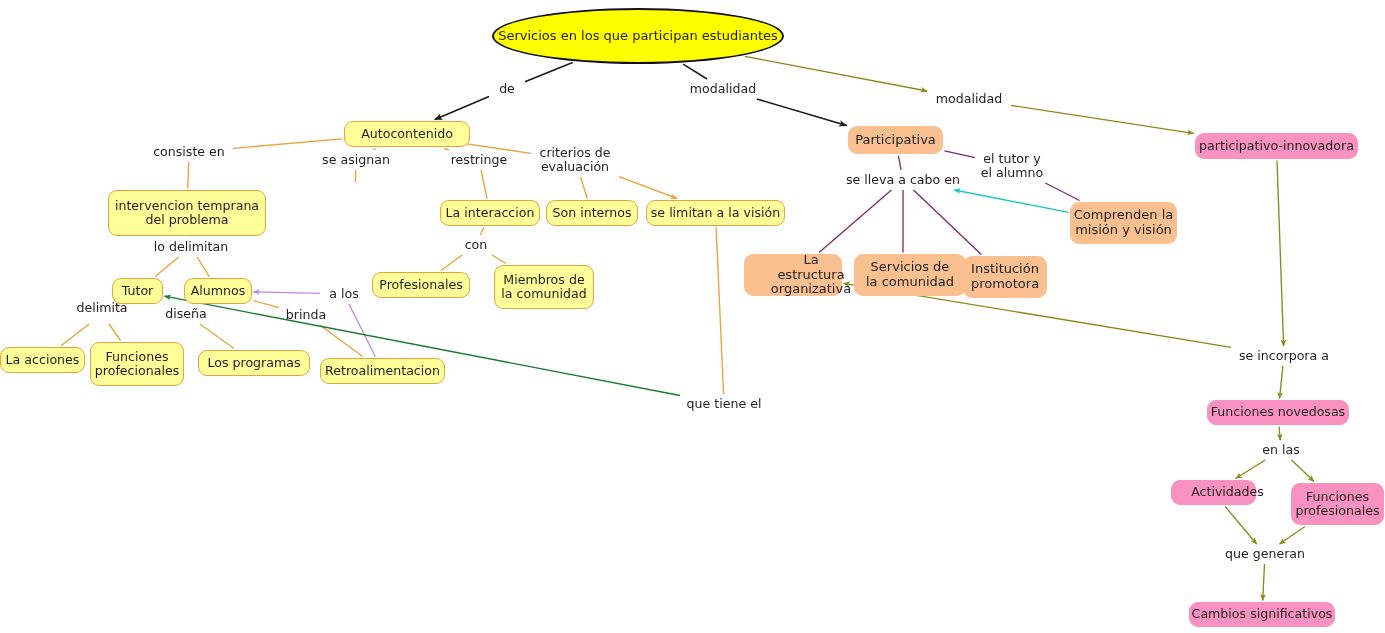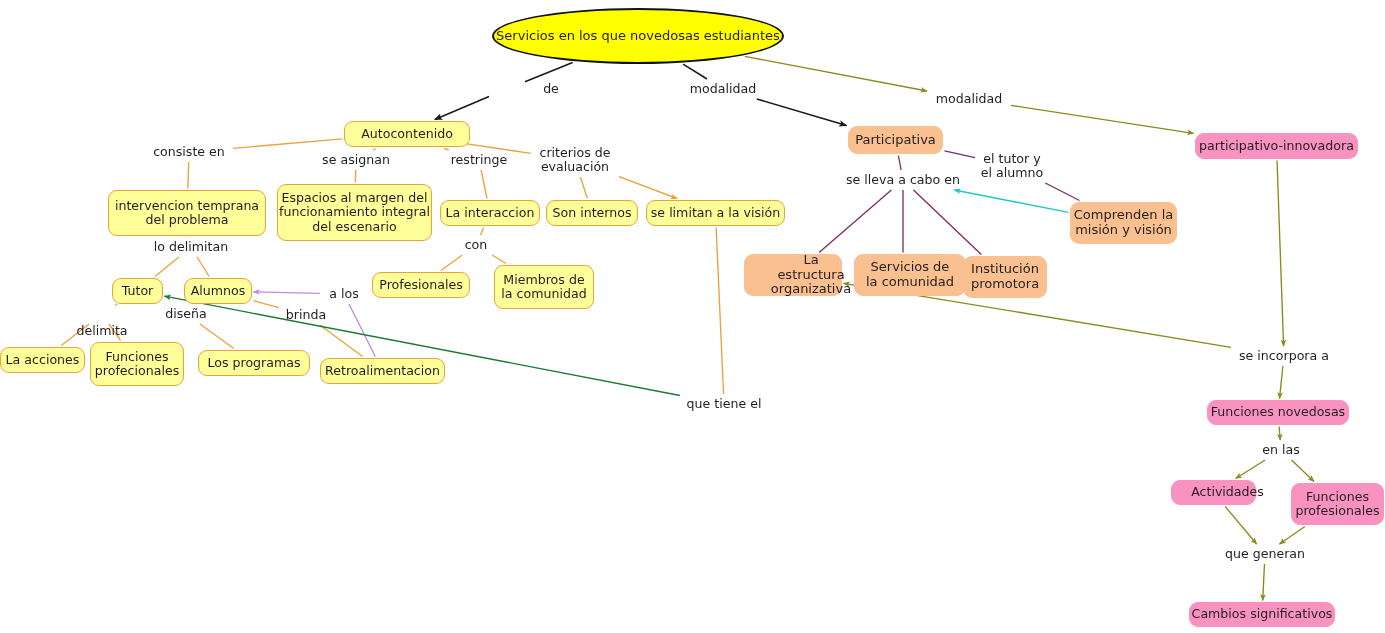--- a/index.html
+++ b/index.html
@@ -142,27 +142,24 @@
       <line x1="1277.0" y1="160.5" x2="1283.6" y2="346.0" stroke="#8a8a1c" stroke-width="1.35" stroke-linecap="butt" marker-end="url(#ah-edge_olive)"></line>
       <line x1="1282.9" y1="366.0" x2="1279.5" y2="398.5" stroke="#8a8a1c" stroke-width="1.35" stroke-linecap="butt" marker-end="url(#ah-edge_olive)"></line>
       <line x1="1231.0" y1="347.3" x2="843.5" y2="283.3" stroke="#8a8a1c" stroke-width="1.35" stroke-linecap="butt" marker-end="url(#ah-edge_olive)"></line>
       <line x1="1279.1" y1="426.5" x2="1280.2" y2="440.0" stroke="#8a8a1c" stroke-width="1.35" stroke-linecap="butt" marker-end="url(#ah-edge_olive)"></line>
       <line x1="1265.1" y1="460.0" x2="1235.7" y2="478.5" stroke="#8a8a1c" stroke-width="1.35" stroke-linecap="butt" marker-end="url(#ah-edge_olive)"></line>
       <line x1="1291.5" y1="460.0" x2="1314.0" y2="481.5" stroke="#8a8a1c" stroke-width="1.35" stroke-linecap="butt" marker-end="url(#ah-edge_olive)"></line>
       <line x1="1225.2" y1="506.5" x2="1256.6" y2="544.0" stroke="#8a8a1c" stroke-width="1.35" stroke-linecap="butt" marker-end="url(#ah-edge_olive)"></line>
       <line x1="1304.9" y1="526.5" x2="1279.5" y2="544.0" stroke="#8a8a1c" stroke-width="1.35" stroke-linecap="butt" marker-end="url(#ah-edge_olive)"></line>
       <line x1="1264.5" y1="564.0" x2="1262.7" y2="600.5" stroke="#8a8a1c" stroke-width="1.35" stroke-linecap="butt" marker-end="url(#ah-edge_olive)"></line>
     </svg>
-<div class="node rootellipse" style="left: 492px; top: 8px; width: 292px; height: 56px;">Servicios en los que novedosas estudiantes</div>
+<div class="node rootellipse" style="left: 492px; top: 8px; width: 292px; height: 56px;">Servicios en los que participan estudiantes</div>
     <div class="node yellowbox" style="left: 344px; top: 121px; width: 126px; height: 26px;">Autocontenido</div>
     <div class="node yellowbox" style="left: 108px; top: 190px; width: 158px; height: 46px;">intervencion temprana
 del problema</div>
-    <div class="node yellowbox" style="left: 277px; top: 184px; width: 155px; height: 57px;">Espacios al margen del
-funcionamiento integral
-del escenario</div>
     <div class="node yellowbox" style="left: 440px; top: 200px; width: 100px; height: 26px;">La interaccion</div>
     <div class="node yellowbox" style="left: 546px; top: 200px; width: 92px; height: 26px;">Son internos</div>
     <div class="node yellowbox" style="left: 646px; top: 200px; width: 139px; height: 26px;">se limitan a la visión</div>
     <div class="node yellowbox" style="left: 372px; top: 272px; width: 98px; height: 26px;">Profesionales</div>
     <div class="node yellowbox" style="left: 494px; top: 265px; width: 100px; height: 44px;">Miembros de
 la comunidad</div>
     <div class="node yellowbox" style="left: 112px; top: 278px; width: 51px; height: 26px;">Tutor</div>
     <div class="node yellowbox" style="left: 184px; top: 278px; width: 68px; height: 26px;">Alumnos</div>
     <div class="node yellowbox" style="left: 0px; top: 347px; width: 85px; height: 26px;">La acciones</div>
     <div class="node yellowbox" style="left: 90px; top: 342px; width: 94px; height: 44px;">Funciones
@@ -177,31 +174,31 @@
     <div class="node peachbox" style="left: 854px; top: 254px; width: 112px; height: 42px;">Servicios de
 la comunidad</div>
     <div class="node peachbox" style="left: 963px; top: 256px; width: 84px; height: 42px;">Institución
 promotora</div>
     <div class="node pinkbox" style="left: 1195px; top: 133px; width: 163px; height: 26px;">participativo-innovadora</div>
     <div class="node pinkbox" style="left: 1207px; top: 400px; width: 142px; height: 25px;">Funciones novedosas</div>
     <div class="node pinkbox" style="left: 1171px; top: 480px; width: 85px; height: 25px; padding-left: 28px;">Actividades</div>
     <div class="node pinkbox" style="left: 1291px; top: 483px; width: 93px; height: 42px;">Funciones
 profesionales</div>
     <div class="node pinkbox" style="left: 1189px; top: 602px; width: 146px; height: 25px;">Cambios significativos</div>
-    <div class="linklabel" style="left: 492px; top: 82px; width: 30px; margin-left: 44px;">de</div>
+    <div class="linklabel" style="left: 492px; top: 82px; width: 30px;">de</div>
     <div class="linklabel" style="left: 684px; top: 82px; width: 78px;">modalidad</div>
     <div class="linklabel" style="left: 930px; top: 92px; width: 78px;">modalidad</div>
     <div class="linklabel" style="left: 148px; top: 145px; width: 82px;">consiste en</div>
     <div class="linklabel" style="left: 317px; top: 153px; width: 78px;">se asignan</div>
     <div class="linklabel" style="left: 446px; top: 153px; width: 66px;">restringe</div>
     <div class="linklabel" style="left: 534px; top: 146px; width: 82px;">criterios de
 evaluación</div>
     <div class="linklabel" style="left: 148px; top: 240px; width: 86px;">lo delimitan</div>
     <div class="linklabel" style="left: 458px; top: 238px; width: 36px;">con</div>
-    <div class="linklabel" style="left: 72px; top: 324px; width: 60px;">delimita</div>
+    <div class="linklabel" style="left: 72px; top: 301px; width: 60px;">delimita</div>
     <div class="linklabel" style="left: 160px; top: 307px; width: 52px;">diseña</div>
     <div class="linklabel" style="left: 282px; top: 308px; width: 48px;">brinda</div>
     <div class="linklabel" style="left: 323px; top: 287px; width: 42px;">a los</div>
     <div class="linklabel" style="left: 683px; top: 397px; width: 82px;">que tiene el</div>
     <div class="linklabel" style="left: 841px; top: 173px; width: 124px;">se lleva a cabo en</div>
     <div class="linklabel" style="left: 978px; top: 152px; width: 68px;">el tutor y
 el alumno</div>
     <div class="linklabel" style="left: 1234px; top: 349px; width: 100px;">se incorpora a</div>
     <div class="linklabel" style="left: 1258px; top: 443px; width: 46px;">en las</div>
     <div class="linklabel" style="left: 1222px; top: 547px; width: 86px;">que generan</div>

